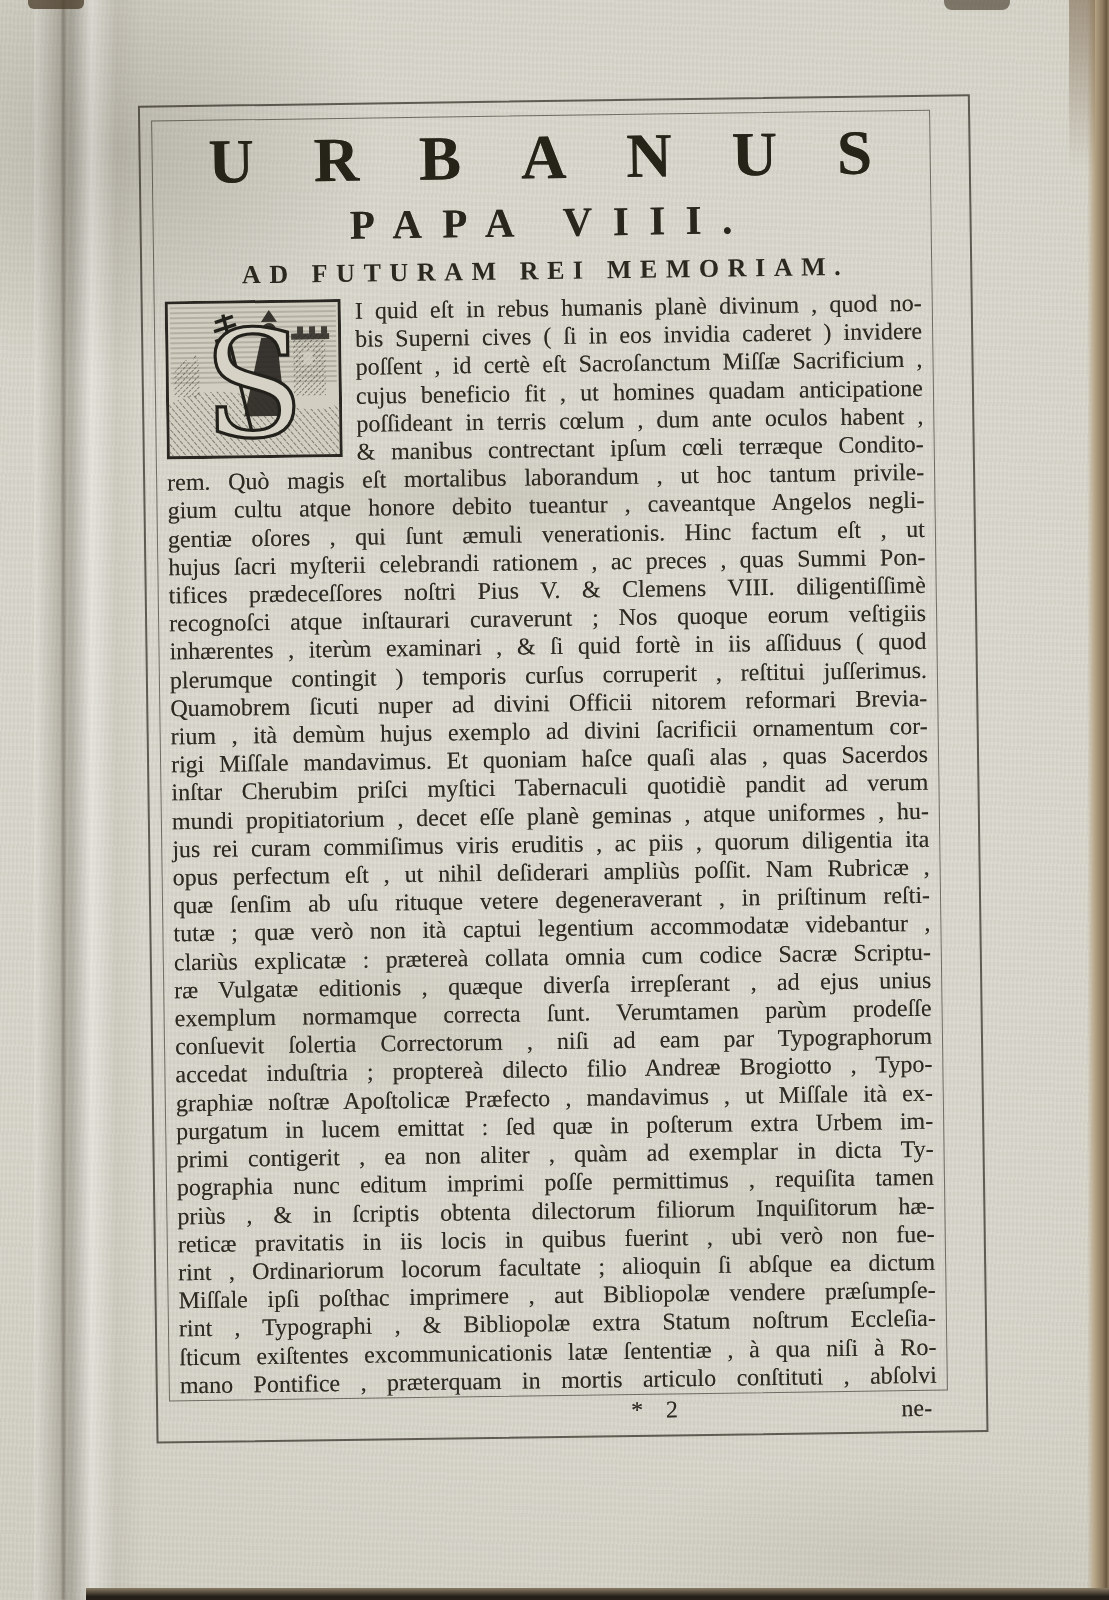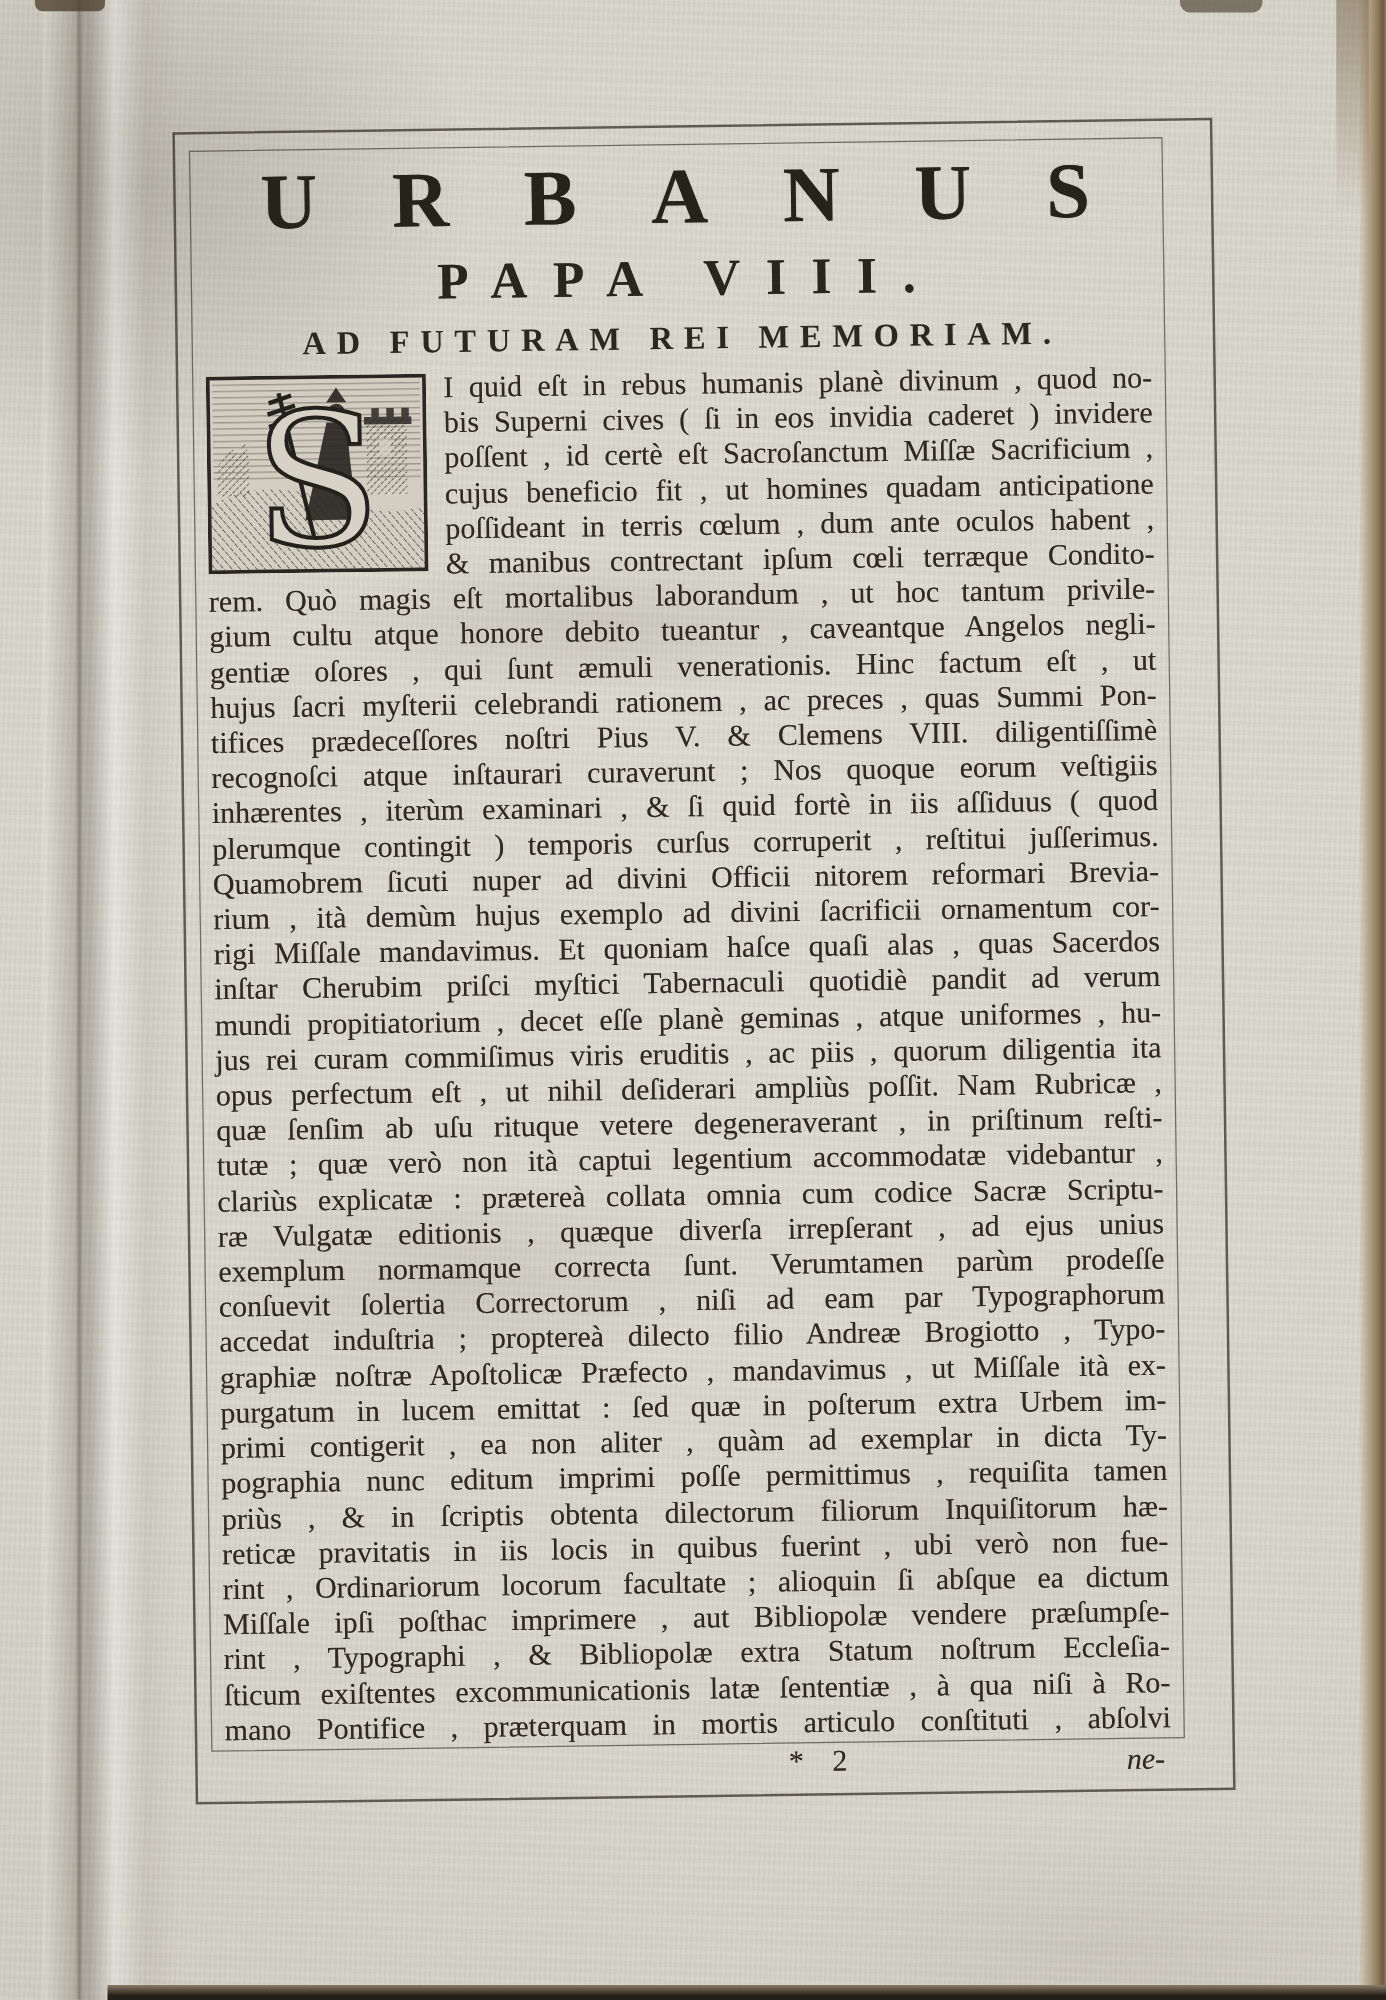--- a/index.html
+++ b/index.html
@@ -47,21 +47,21 @@
     letter-spacing:.5em;padding-left:.5em;color:#29261d;text-shadow:0 0 .5px rgba(41,38,29,.6);}
   .memoriam{margin:7px 0 2px 0;text-align:center;font-size:26px;line-height:34px;font-weight:700;
     letter-spacing:.33em;padding-left:.3em;color:#2b2820;}
   .bodywrap{margin:6px 9px 0 11px;}
   .initial-box{float:left;width:176px;height:158px;margin:2px 14px 2px 0;}
   .initial-box svg{display:block;}
   .bodyline{font-size:24px;line-height:28.2px;text-align:justify;text-align-last:justify;
     white-space:normal;color:#2e2a23;text-shadow:0 0 .4px rgba(46,42,35,.55);}
   .footer-row{position:absolute;left:151px;top:1398px;width:777px;height:34px;font-size:24px;color:#2e2a23;}
   .sig{position:absolute;left:462px;top:0;letter-spacing:.35em;text-shadow:0 0 .4px rgba(46,42,35,.5);}
-  .catchword{position:absolute;right:14px;top:2px;text-shadow:0 0 .4px rgba(46,42,35,.5);font-style:italic;}
+  .catchword{position:absolute;right:14px;top:2px;text-shadow:0 0 .4px rgba(46,42,35,.5);}
 </style>
 </head>
 <body>
 
 <div class="photo">
   <div class="fiber"></div>
   <div class="stain st-tl"></div>
   <div class="stain st-1"></div>
   <div class="stain st-2"></div>
   <div class="stain st-3"></div>

